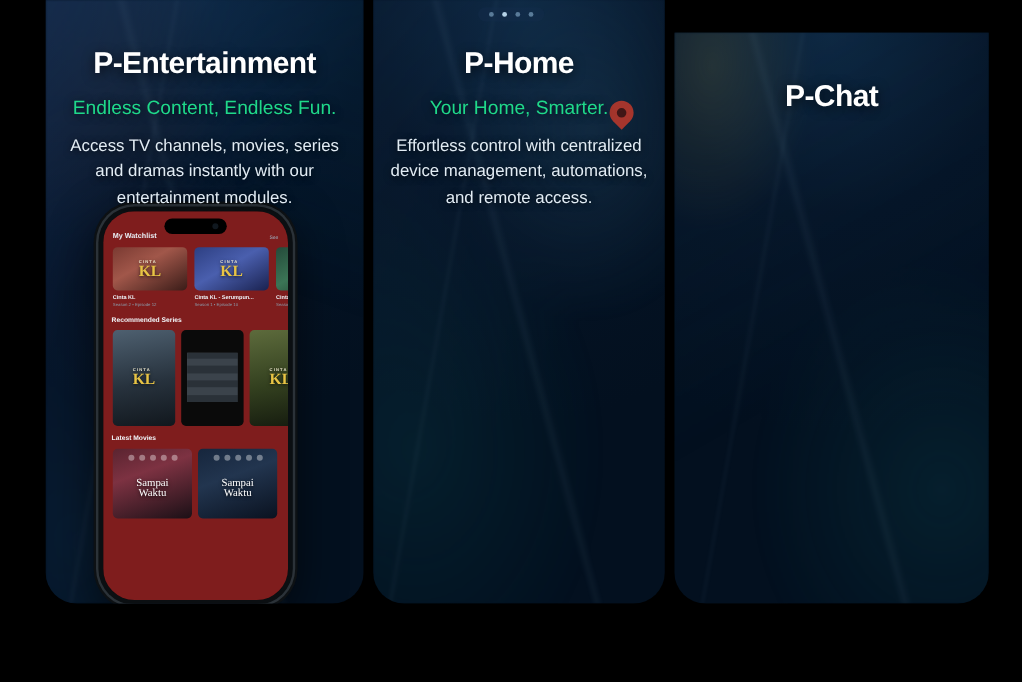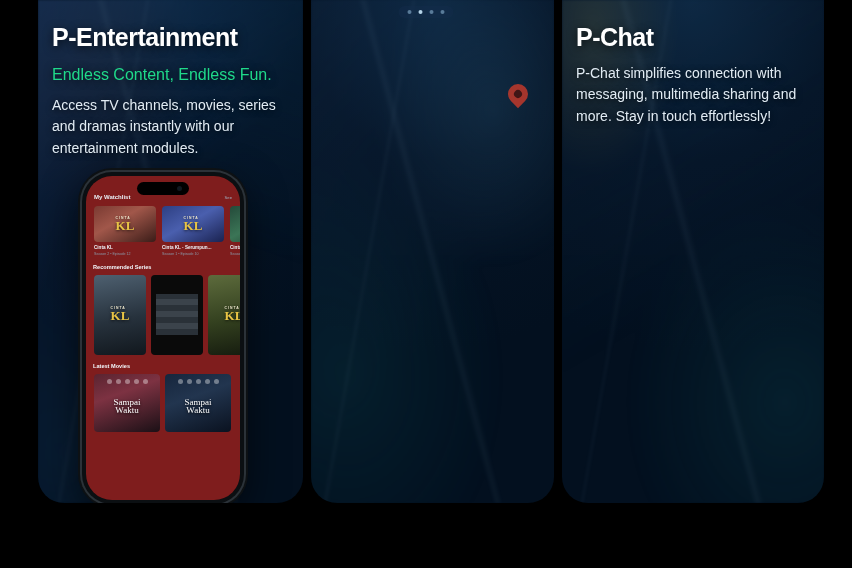--- a/index.html
+++ b/index.html
@@ -13,21 +13,21 @@
 
   .panel {
     position:relative; flex:1; overflow:hidden;
     border-radius:0 0 26px 26px;
     background:
       radial-gradient(120% 70% at 50% 0%, rgba(12,38,64,.95) 0%, rgba(5,20,38,.98) 45%, #03101f 100%),
       linear-gradient(160deg,#07223c 0%,#04182c 55%,#020d18 100%);
   }
   .panel.p1 { flex:0 0 265px; }
   .panel.p2 { flex:0 0 243px; }
-  .panel.p3 { flex:0 0 262px; }
+  .panel.p3 { flex:0 0 262px;margin-top:27px; }
 
   
   .bg-art { position:absolute; inset:0; opacity:.5; filter:blur(1px); }
   .p1 .bg-art {
     background:
       linear-gradient(115deg, rgba(40,70,120,.85) 0%, rgba(20,40,80,.4) 28%, rgba(4,16,30,0) 55%),
       linear-gradient(200deg, rgba(12,70,110,.35) 0%, rgba(3,12,24,0) 45%),
       radial-gradient(60% 45% at 18% 10%, rgba(90,60,45,.55), rgba(0,0,0,0) 70%),
       radial-gradient(80% 60% at 10% 90%, rgba(24,70,110,.45), rgba(0,0,0,0) 70%);
   }
@@ -54,21 +54,21 @@
              transform:rotate(-45deg); background:#c0392b; opacity:.85; }
   .map-pin::after { content:""; position:absolute; left:6px; top:6px; width:8px; height:8px; border-radius:50%; background:#4a1410; }
 
   
   .pager { position:absolute; left:50%; top:6px; transform:translateX(-50%); display:flex; gap:7px;
            padding:4px 9px; border-radius:10px; background:rgba(20,45,75,.45); z-index:6; }
   .pager i { width:4px; height:4px; border-radius:50%; background:rgba(150,190,220,.55); display:block; }
   .pager i.on { background:rgba(200,230,250,.9); }
 
   
-  .ptext { position:relative; z-index:3; padding:24px 14px 0; }
+  .ptext { position:relative; z-index:3; padding:40px 14px 0; text-align:center; }
   .ptitle { font-size:25px; font-weight:700; color:#fff; letter-spacing:-.5px; line-height:1.1;
             text-shadow:0 2px 10px rgba(0,0,0,.7); }
   .psub { margin-top:13px; font-size:16px; font-weight:400; color:#1fd98a; line-height:1.2;
           text-shadow:0 1px 8px rgba(0,0,0,.7); }
   .pbody { margin-top:11px; font-size:14px; color:#e2ecf4; line-height:1.55; font-weight:400;
            text-shadow:0 1px 6px rgba(0,0,0,.7); }
   .p1 .ptitle{font-size:25px}
   .p2 .ptitle{font-size:25px}
   .p3 .ptitle{font-size:25px}
 
@@ -250,26 +250,30 @@
             </div>
 
           </div>
         </div>
       </div>
     </div>
 
     <div class="panel p2">
       <div class="bg-art"></div>
       <div class="map-pin"></div>
+      <div class="ptext">
+        <div class="ptitle">P-Home</div>
+        <div class="psub">Your Home, Smarter.</div>
+        <div class="pbody">Effortless control with centralized device management, automations, and remote access.</div>
+      </div>
 
     </div>
 
     <div class="panel p3">
       <div class="bg-art"></div>
       <div class="ptext">
         <div class="ptitle">P-Chat</div>
-        <div class="pbody">P-Chat simplifies connection with messaging, multimedia sharing and more. Stay in touch effortlessly!</div>
       </div>
 
     </div>
 
   </div>
 </div>
 
 </body></html>

